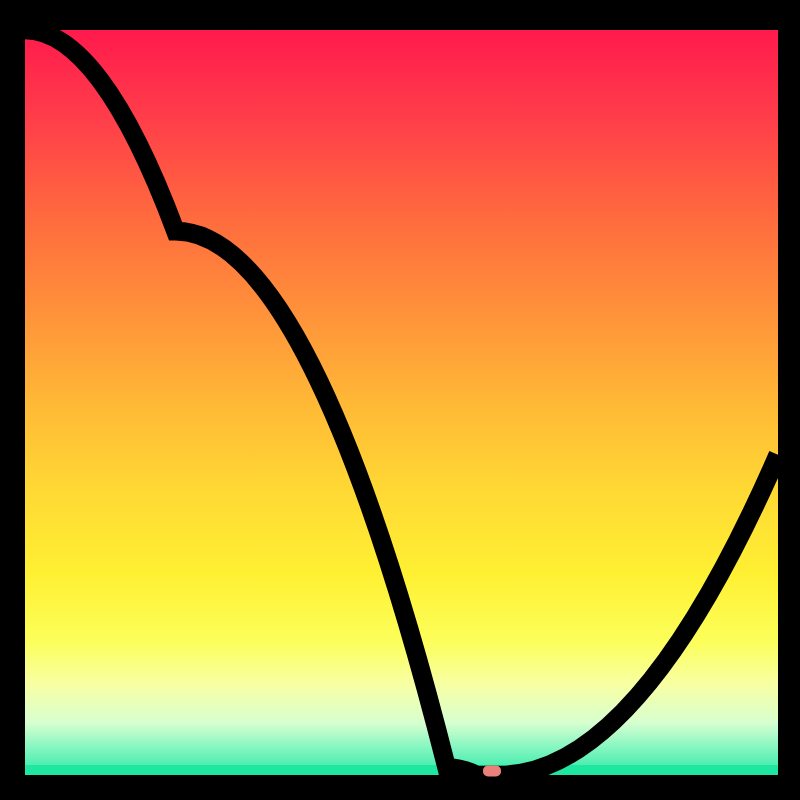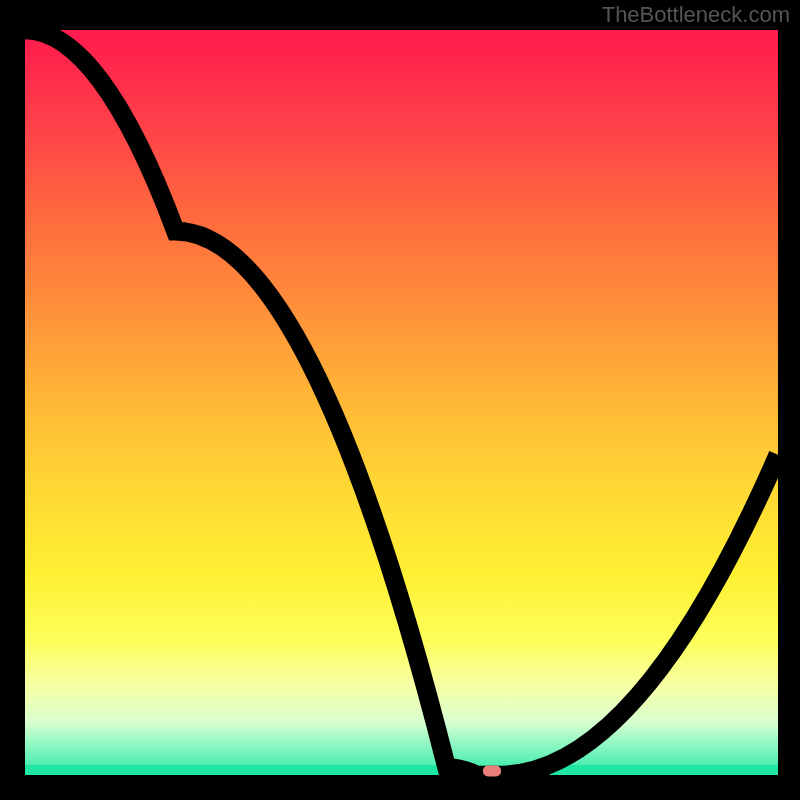--- a/index.html
+++ b/index.html
@@ -76,21 +76,20 @@
     height: 11px;
     background: #e98079;
     border-radius: 5px;
     transform: translate(-50%, -50%);
   }
 </style>
 </head>
 <body>
 
 <div class="frame">
-  <div class="watermark">TheBottleneck.com</div>
 
   <div class="plot">
     <div class="gradient"></div>
     <div class="green-band"></div>
 
     <svg class="curve" viewBox="0 0 100 100" preserveAspectRatio="none">
       <path d="M 0 0 Q 10 0 20 27 Q 38 27 56 99 Q 58 99 60 100 Q 61.5 100 63 100 Q 81.5 100 100 57"></path>
     </svg>
 
     <div class="marker" style="left:62%;top:99.5%;"></div>

